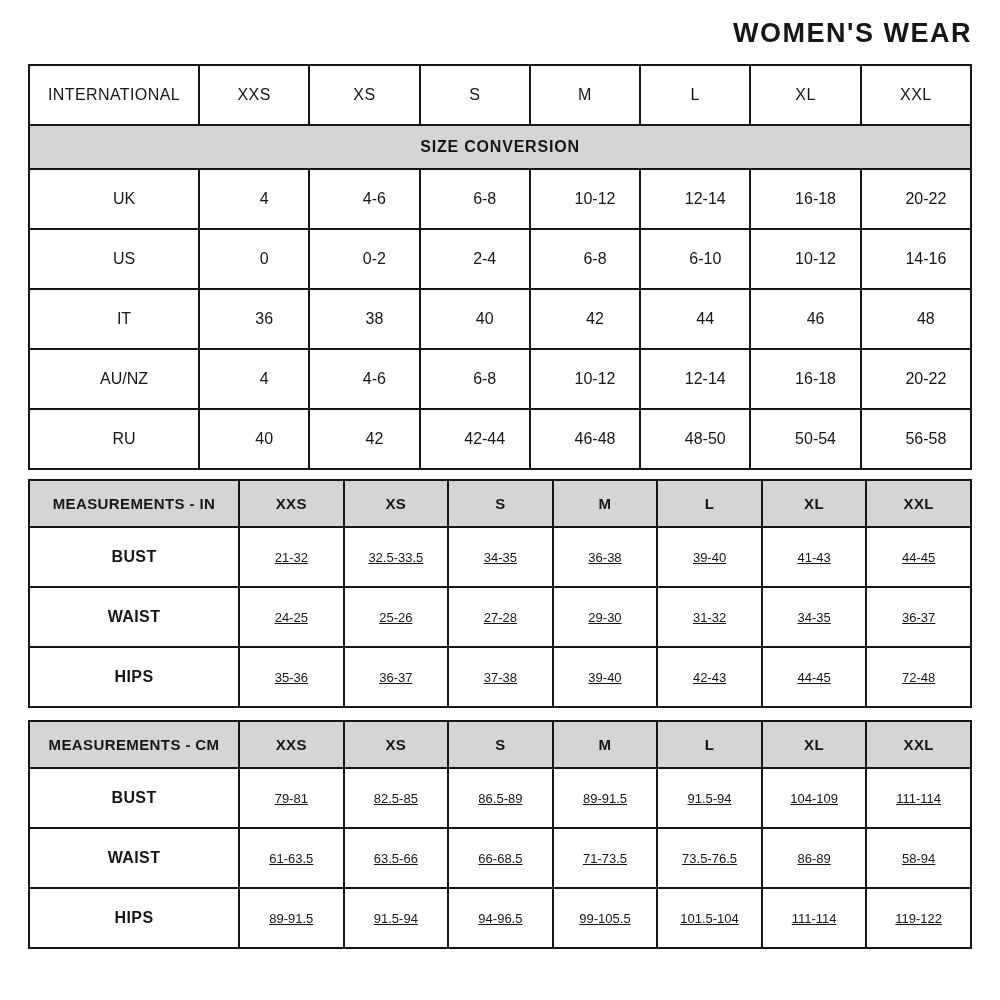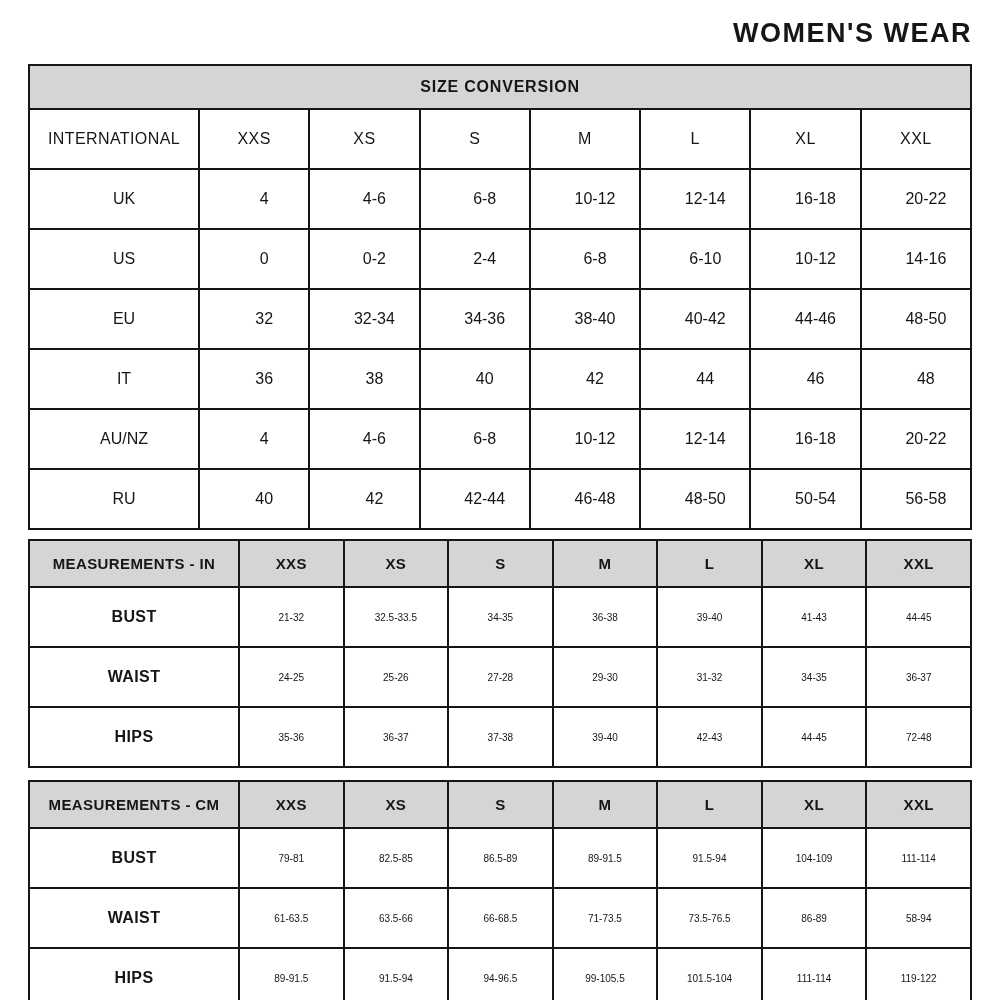--- a/index.html
+++ b/index.html
@@ -34,21 +34,21 @@
   
   .conv { margin-bottom: 9px; }
   .conv .title-cell { height: 42px; font-size: 16px; font-weight: 700; letter-spacing: 0.8px; }
   .conv .hdr  { height: 58px; font-size: 16px; font-weight: 400; letter-spacing: 0.4px; }
   .conv .cell { height: 58px; font-size: 16px; font-weight: 400; padding-left: 23px; }
   col.c0conv { width: 170px; }
   
   .meas { margin-bottom: 12px; }
   .meas .hd  { height: 45px; font-size: 15px; font-weight: 700; letter-spacing: 0.4px; }
   .meas .lbl { height: 58px; font-size: 16px; font-weight: 700; letter-spacing: 0.4px; }
-  .meas .val { height: 58px; font-size: 10px; font-weight: 400; }
+  .meas .val { height: 58px; font-size: 13px; font-weight: 400; text-decoration: underline; }
   col.c0meas { width: 210px; }
 </style>
 </head>
 <body>
 
 <div class="page">
 
   <div class="page-title">WOMEN'S WEAR</div>
 
   <table class="conv">
@@ -56,64 +56,54 @@
         <col class="c0conv">
         <col>
         <col>
         <col>
         <col>
         <col>
         <col>
         <col>
       </colgroup>
     <tbody>
-      <tr>
-        <th colspan="8" class="gray title-cell">SIZE CONVERSION</th>
-      </tr>
       <tr>
         <td class="hdr">INTERNATIONAL</td>
         <td class="hdr">XXS</td>
         <td class="hdr">XS</td>
         <td class="hdr">S</td>
         <td class="hdr">M</td>
         <td class="hdr">L</td>
         <td class="hdr">XL</td>
         <td class="hdr">XXL</td>
       </tr>
       <tr>
+        <th colspan="8" class="gray title-cell">SIZE CONVERSION</th>
+      </tr>
+      <tr>
         <td class="cell">UK</td>
         <td class="cell">4</td>
         <td class="cell">4-6</td>
         <td class="cell">6-8</td>
         <td class="cell">10-12</td>
         <td class="cell">12-14</td>
         <td class="cell">16-18</td>
         <td class="cell">20-22</td>
       </tr>
       <tr>
         <td class="cell">US</td>
         <td class="cell">0</td>
         <td class="cell">0-2</td>
         <td class="cell">2-4</td>
         <td class="cell">6-8</td>
         <td class="cell">6-10</td>
         <td class="cell">10-12</td>
         <td class="cell">14-16</td>
       </tr>
       <tr>
-        <td class="cell">EU</td>
-        <td class="cell">32</td>
-        <td class="cell">32-34</td>
-        <td class="cell">34-36</td>
-        <td class="cell">38-40</td>
-        <td class="cell">40-42</td>
-        <td class="cell">44-46</td>
-        <td class="cell">48-50</td>
-      </tr>
-      <tr>
         <td class="cell">IT</td>
         <td class="cell">36</td>
         <td class="cell">38</td>
         <td class="cell">40</td>
         <td class="cell">42</td>
         <td class="cell">44</td>
         <td class="cell">46</td>
         <td class="cell">48</td>
       </tr>
       <tr>

